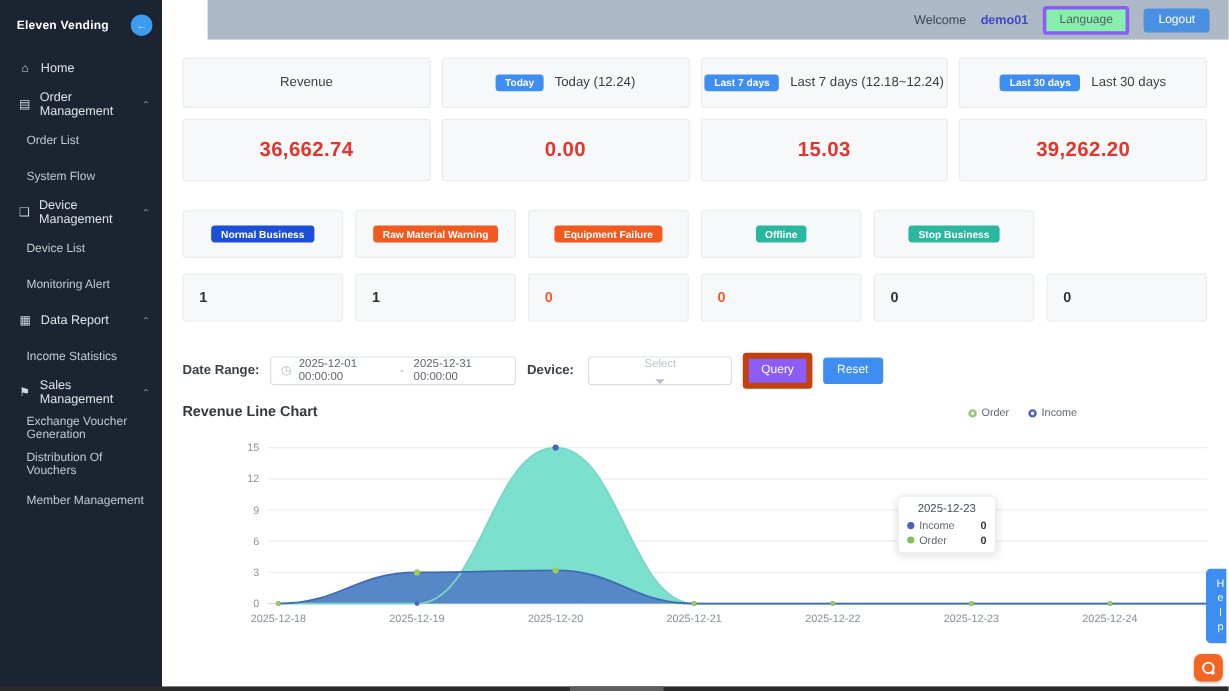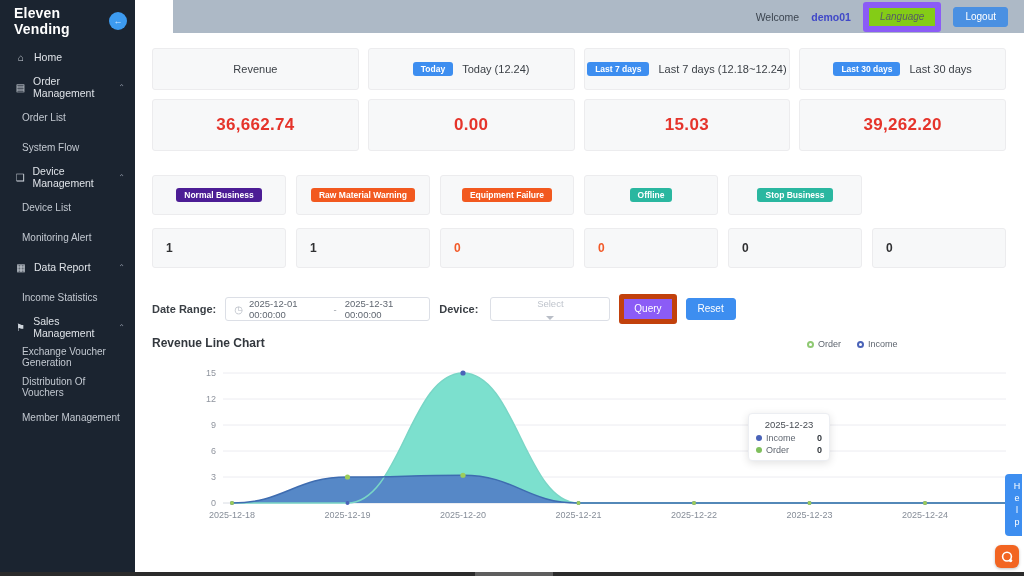--- a/index.html
+++ b/index.html
@@ -1,34 +1,34 @@
 <!DOCTYPE html>
 <html><head>
 <meta charset="utf-8">
 <style>
   html,body{margin:0;padding:0;}
   #app{position:relative;width:1024px;height:576px;overflow:hidden;background:#fff;
        font-family:"Liberation Sans",sans-serif;-webkit-font-smoothing:antialiased;}
   
   #sidebar{position:absolute;left:0;top:0;width:135px;height:576px;background:#1b2430;color:#e6e9ed;z-index:3;}
   .logo-row{height:42px;display:flex;align-items:center;padding:0 8px 0 14px;}
-  .logo-text{font-size:14px;font-weight:700;color:#fff;letter-spacing:.2px;flex:1;}
+  .logo-text{font-size:10px;font-weight:700;color:#fff;letter-spacing:.2px;flex:1;}
   .logo-toggle{width:18px;height:18px;border-radius:50%;background:#3d9bf0;color:#cfe6ff;
                display:flex;align-items:center;justify-content:center;font-size:9px;cursor:pointer;}
   .nav-item{height:30px;display:flex;align-items:center;padding:0 10px 0 14px;font-size:10.5px;color:#dfe3e8;cursor:pointer;}
   .nav-item.lvl1{padding-left:22px;font-size:10px;color:#c3c9d1;}
   .nav-icon{width:14px;margin-right:6px;font-size:10px;color:#cfd5dc;text-align:center;}
   .chev{margin-left:auto;font-size:8px;color:#8a93a1;}
   
   #topbar{position:absolute;left:135px;top:0;right:0;height:33px;background:#adb9c6;z-index:2;
           display:flex;align-items:center;justify-content:flex-end;gap:12px;padding-right:16px;box-sizing:border-box;margin-left:38px;}
   .welcome{font-size:10.5px;color:#3c4550;}
   .username{font-size:10.5px;font-weight:700;color:#4048c8;cursor:pointer;}
   .btn{font-size:10px;border-radius:3px;padding:4px 11px;cursor:pointer;line-height:1;}
-  .btn-language{background:#84cc16;border:6px solid #8b5cf6;color:#555c66;font-style:italic;}
+  .btn-language{background:#86efac;border:3px solid #8b5cf6;color:#555c66;}
   .btn-logout{background:#4a90e2;border:1px solid #4a90e2;color:#fff;}
   
   #main{position:absolute;left:135px;top:33px;right:0;bottom:0;background:#fff;}
   .box{background:#f7f8f9;border:1px solid #ececee;border-radius:3px;box-sizing:border-box;}
   .r-headers,.r-values{position:absolute;left:17px;right:18px;display:grid;grid-template-columns:repeat(4,1fr);gap:9px;}
   .r-headers{top:15px;height:42px;}
   .r-values{top:66px;height:52px;}
   .r-head{display:flex;align-items:center;justify-content:center;gap:9px;}
   .r-title{font-size:11px;font-weight:400;color:#3a3f45;}
   .badge{font-size:8.5px;font-weight:700;color:#fff;border-radius:3px;padding:3px 8px;line-height:1;white-space:nowrap;}
@@ -167,21 +167,21 @@
 
     <div class="r-values">
       <div class="box r-val">36,662.74</div>
       <div class="box r-val">0.00</div>
       <div class="box r-val">15.03</div>
       <div class="box r-val">39,262.20</div>
     </div>
 
     <div class="s-headers">
       <div class="box s-head">
-          <span class="badge s-badge" style="background: #4c1d95;">Normal Business</span>
+          <span class="badge s-badge" style="background: #1d4ed8;">Normal Business</span>
         </div>
       <div class="box s-head">
           <span class="badge s-badge" style="background: rgb(242, 89, 31);">Raw Material Warning</span>
         </div>
       <div class="box s-head">
           <span class="badge s-badge" style="background: rgb(242, 89, 31);">Equipment Failure</span>
         </div>
       <div class="box s-head">
           <span class="badge s-badge" style="background: rgb(42, 183, 160);">Offline</span>
         </div>

